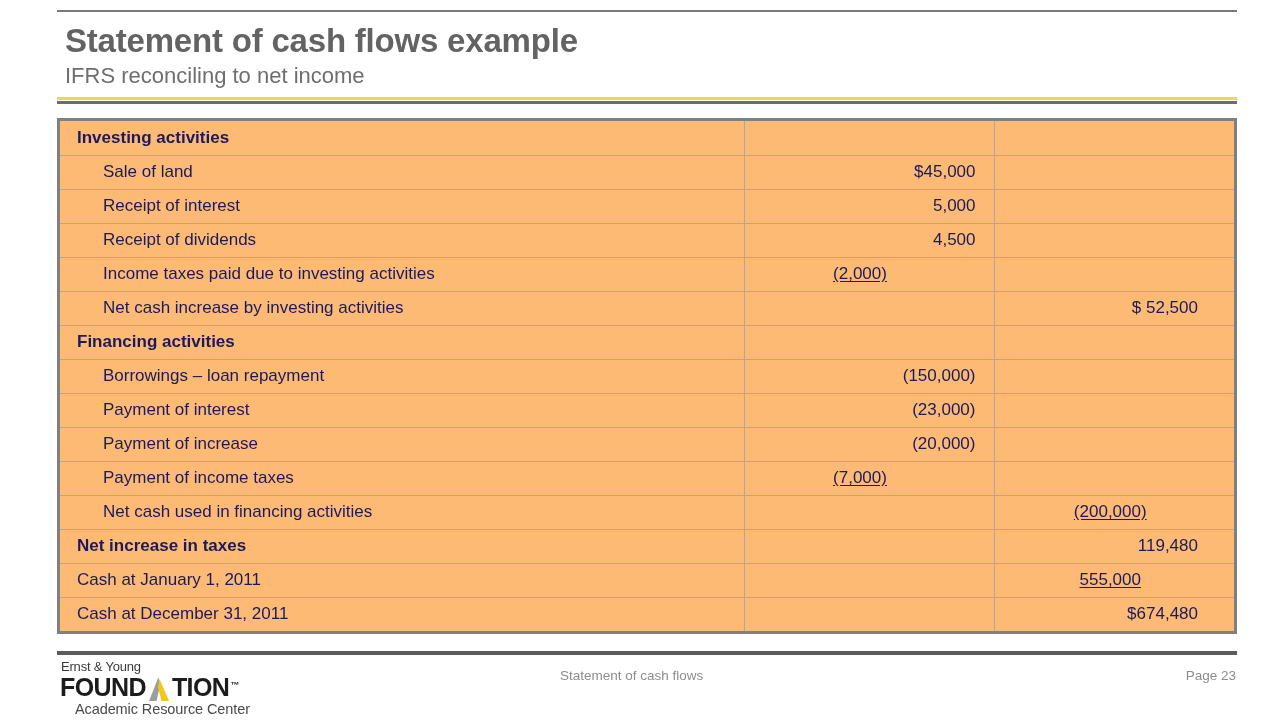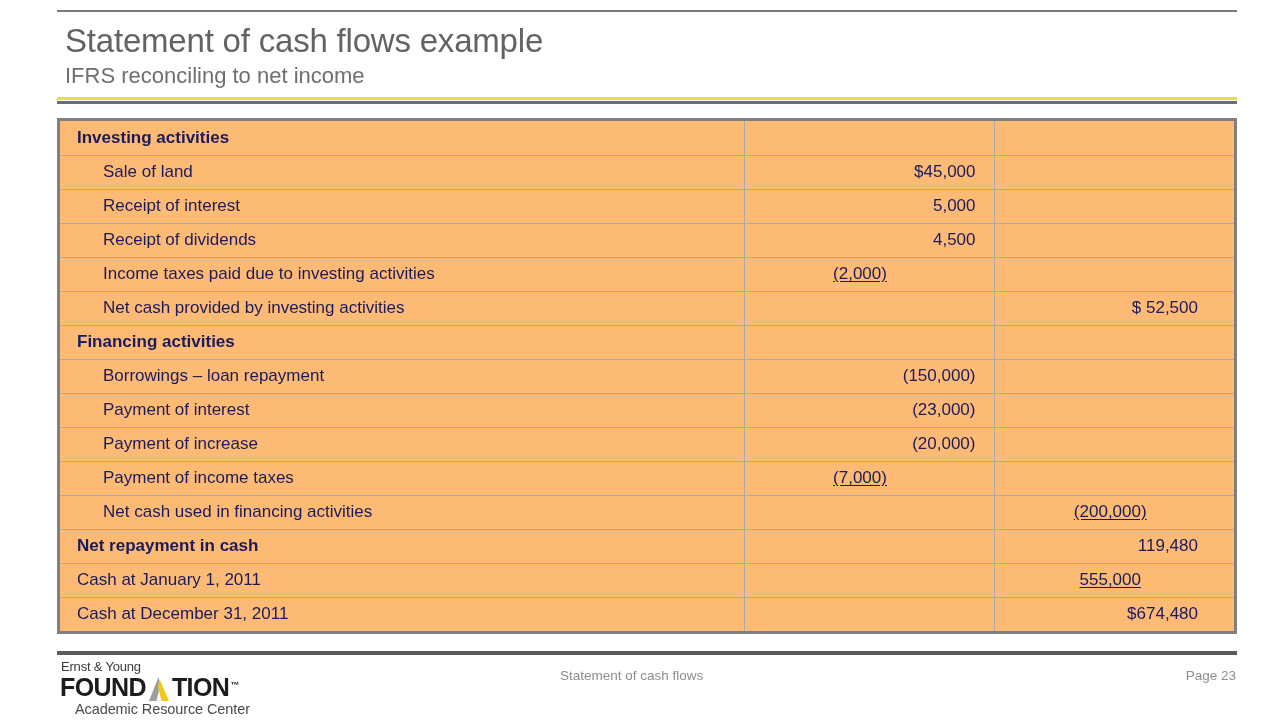--- a/index.html
+++ b/index.html
@@ -27,21 +27,21 @@
     top: 10px;
     width: 1180px;
   }
   .top-rule {
     height: 2px;
     background: #7a7a7a;
     width: 100%;
   }
   .slide-title {
     font-size: 33px;
-    font-weight: normal;
+    font-weight: bold;
     color: #636363;
     letter-spacing: -0.2px;
     margin: 9px 0 0 8px;
     line-height: 40px;
     white-space: nowrap;
   }
   .slide-subtitle {
     font-size: 22px;
     font-weight: normal;
     color: #6e6e6e;
@@ -256,21 +256,21 @@
           <tr>
             <td class="c1"><span class="lbl indent">Income taxes paid due to investing activities</span></td>
             <td class="c2">
               <span class="num u" style="display: block;">(2,000)</span>
             </td>
             <td class="c3">
               <span class="num pad-tot" style="display: block;"></span>
             </td>
           </tr>
           <tr>
-            <td class="c1"><span class="lbl indent">Net cash provided by investing activities</span></td>
+            <td class="c1"><span class="lbl indent">Net cash increase by investing activities</span></td>
             <td class="c2">
               <span class="num" style="display: block;"></span>
             </td>
             <td class="c3">
               <span class="num pad-tot" style="display: block;">$  52,500</span>
             </td>
           </tr>
           <tr>
             <td class="c1"><span class="lbl bold">Financing activities</span></td>
             <td class="c2">
@@ -319,21 +319,21 @@
           <tr>
             <td class="c1"><span class="lbl indent">Net cash used in financing activities</span></td>
             <td class="c2">
               <span class="num" style="display: block;"></span>
             </td>
             <td class="c3">
               <span class="num pad-tot u" style="display: block;">(200,000)</span>
             </td>
           </tr>
           <tr>
-            <td class="c1"><span class="lbl bold">Net repayment in cash</span></td>
+            <td class="c1"><span class="lbl bold">Net increase in taxes</span></td>
             <td class="c2">
               <span class="num" style="display: block;"></span>
             </td>
             <td class="c3">
               <span class="num pad-tot" style="display: block;">119,480</span>
             </td>
           </tr>
           <tr>
             <td class="c1"><span class="lbl">Cash at January 1, 2011</span></td>
             <td class="c2">

